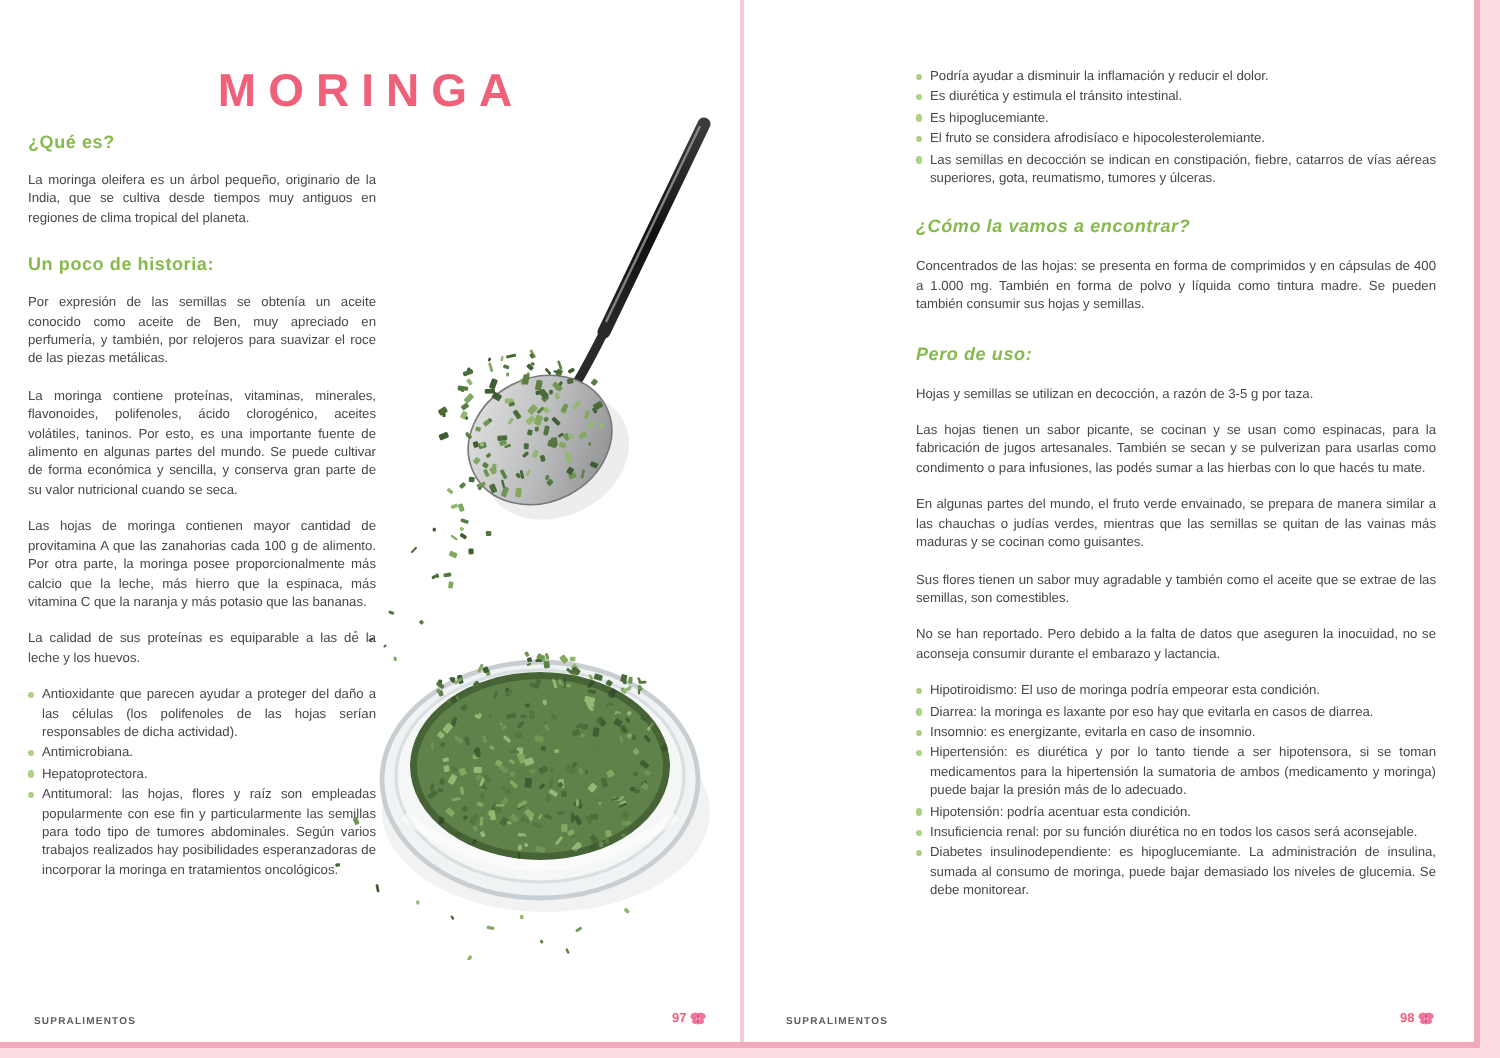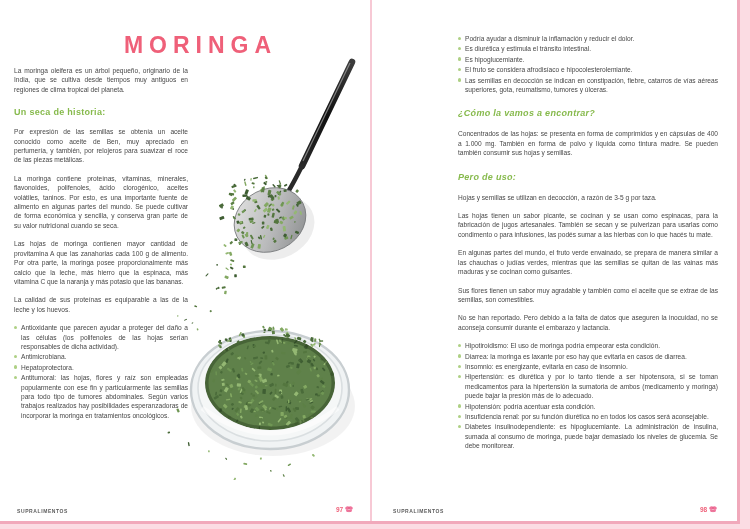--- a/index.html
+++ b/index.html
@@ -9,21 +9,21 @@
     font-family:"Liberation Sans", sans-serif;
     -webkit-font-smoothing:antialiased;
   }
   .spread{position:absolute;left:0;top:0;width:737px;height:521px;background:#ffffff;}
   .edge-right{position:absolute;left:737px;top:0;width:3px;height:524px;background:#f1a9bb;}
   .edge-bottom{position:absolute;left:0;top:521px;width:740px;height:3px;background:#f1a9bb;}
   .spine{position:absolute;left:370px;top:0;width:2px;height:521px;background:#f7c9d5;}
 
   
   .doc-title{
-    position:absolute;left:15px;top:32px;width:371px;text-align:center;
+    position:absolute;left:0;top:32px;width:371px;text-align:center;
     font-size:23px;font-weight:700;letter-spacing:6px;color:#ef6079;
   }
   .h-green{
     font-size:9px;font-weight:700;color:#87ba4d;letter-spacing:.3px;
     margin:13px 0 9px 0;line-height:11px;
   }
   .h-green.first{margin-top:0;}
   .h-center{text-align:left;margin:14px 0 10px 0;font-style:italic;}
   .body-text p{
     margin:0 0 9px 0;font-size:6.6px;line-height:9.4px;color:#474747;
@@ -57,23 +57,24 @@
 <body>
 
 <div class="spread"></div>
 <div class="spine"></div>
 <div class="edge-right"></div>
 <div class="edge-bottom"></div>
 
 <div class="doc-title">MORINGA</div>
 
 <div class="col-left body-text">
+  <div class="h-green first">¿Qué es?</div>
   <p>La moringa oleifera es un árbol pequeño, originario de la India, que se cultiva desde tiempos muy antiguos en regiones de clima tropical del planeta.</p>
 
-  <div class="h-green">Un seca de historia:</div>
+  <div class="h-green">Un poco de historia:</div>
   <p>Por expresión de las semillas se obtenía un aceite conocido como aceite de Ben, muy apreciado en perfumería, y también, por relojeros para suavizar el roce de las piezas metálicas.</p>
 
   <p>La moringa contiene proteínas, vitaminas, minerales, flavonoides, polifenoles, ácido clorogénico, aceites volátiles, taninos. Por esto, es una importante fuente de alimento en algunas partes del mundo. Se puede cultivar de forma económica y sencilla, y conserva gran parte de su valor nutricional cuando se seca.</p>
   <p>Las hojas de moringa contienen mayor cantidad de provitamina A que las zanahorias cada 100 g de alimento. Por otra parte, la moringa posee proporcionalmente más calcio que la leche, más hierro que la espinaca, más vitamina C que la naranja y más potasio que las bananas.</p>
   <p>La calidad de sus proteínas es equiparable a las de la leche y los huevos.</p>
 
   <ul class="dots">
     <li><span class="dot"></span><span>Antioxidante que parecen ayudar a proteger del daño a las células (los polifenoles de las hojas serían responsables de dicha actividad).</span></li>
     <li><span class="dot"></span><span>Antimicrobiana.</span></li>
     <li><span class="dot"></span><span>Hepatoprotectora.</span></li>

